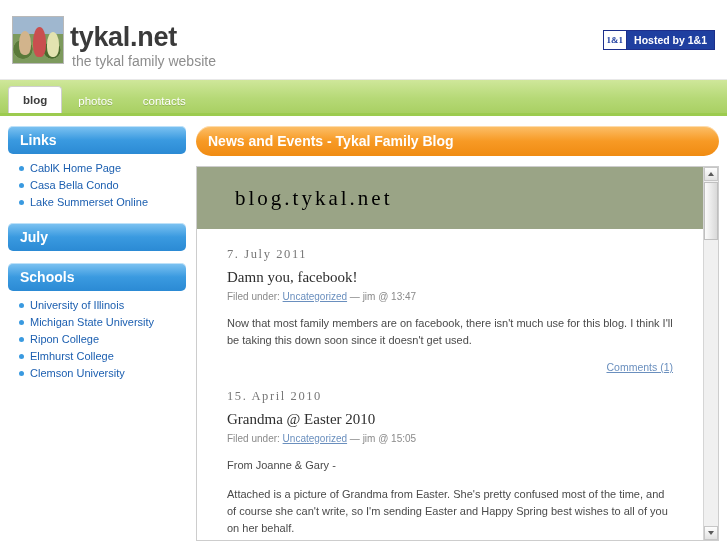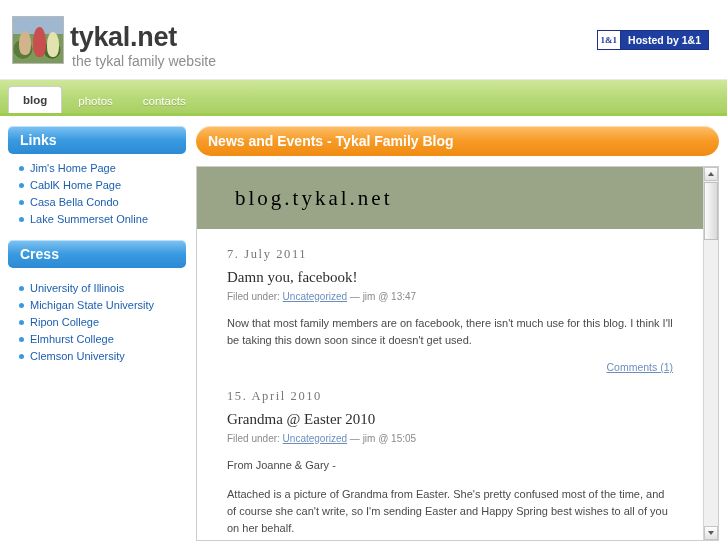--- a/index.html
+++ b/index.html
@@ -51,21 +51,21 @@
     letter-spacing: -0.3px;
   }
   .site-tagline {
     position: absolute;
     left: 72px; top: 53px;
     font-size: 14px;
     color: #8d8d8d;
   }
   .hosted-badge {
     position: absolute;
-    right: 18px; top: 30px;
+    right: 12px; top: 30px;
     height: 20px;
     display: flex;
     align-items: stretch;
     border: 1px solid #1c2f8c;
     background: #1f3fa0;
   }
   .hosted-badge .mark {
     background: #ffffff;
     color: #1f3fa0;
     font-size: 9px;
@@ -305,32 +305,32 @@
     </div>
   </div>
 
   <div class="content">
 
     <div class="sidebar">
 
       <div class="panel">
         <div class="panel-head">Links</div>
         <ul class="panel-list">
-          <li><a href="#">Jim's Home Page</a></li>
           <li><a href="#">CablK Home Page</a></li>
           <li><a href="#">Casa Bella Condo</a></li>
           <li><a href="#">Lake Summerset Online</a></li>
         </ul>
       </div>
 
       <div class="panel">
-        <div class="panel-head">Cress</div>
+        <div class="panel-head">July</div>
       </div>
 
       <div class="panel">
+        <div class="panel-head">Schools</div>
         <ul class="panel-list">
           <li><a href="#">University of Illinois</a></li>
           <li><a href="#">Michigan State University</a></li>
           <li><a href="#">Ripon College</a></li>
           <li><a href="#">Elmhurst College</a></li>
           <li><a href="#">Clemson University</a></li>
         </ul>
       </div>
 
     </div>

